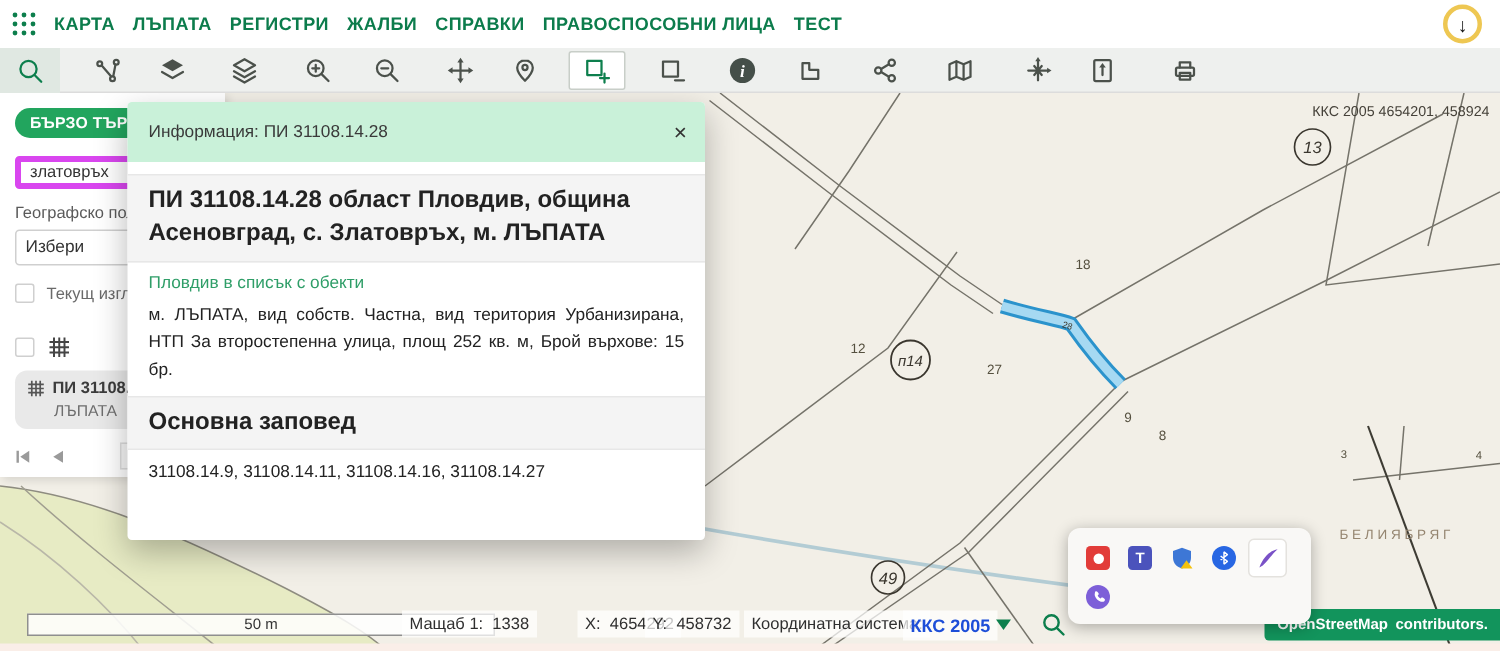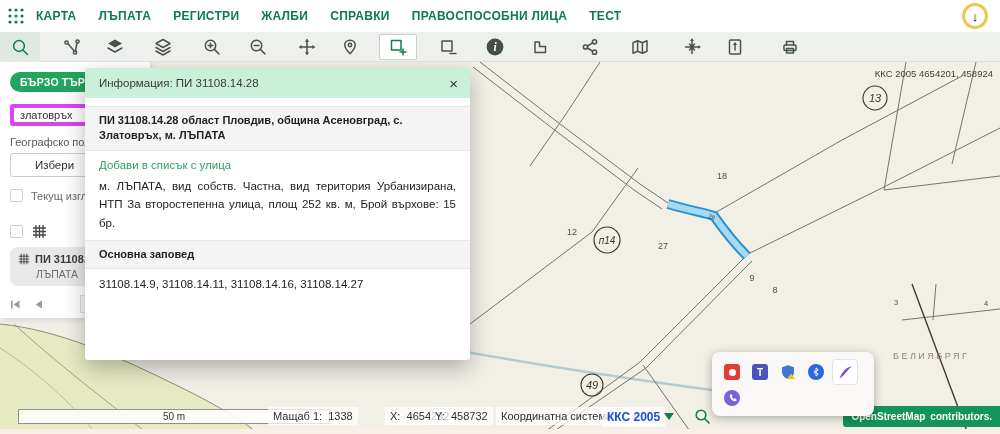--- a/index.html
+++ b/index.html
@@ -2,21 +2,21 @@
 <html><head>
 <meta charset="utf-8">
 <style>
 *{margin:0;padding:0;box-sizing:border-box}
 html,body{width:1000px;height:434px}
 body{position:relative;font-family:"Liberation Sans",sans-serif;overflow:hidden;background:#f2efe7}
 
 
 .header{position:absolute;top:0;left:0;right:0;height:32px;background:#fff;display:flex;align-items:center;z-index:8}
 .apps{width:18px;height:18px;margin:0 11px 0 7px}
-.nav{display:flex;gap:22px;align-items:flex-start}
+.nav{display:flex;gap:12px;align-items:flex-start}
 .nav a{font-size:12px;font-weight:bold;color:#0c7c4c;text-decoration:none;letter-spacing:.3px;white-space:nowrap}
 .collapse{position:absolute;right:12px;top:3px;width:26px;height:26px;border-radius:50%;background:#fff;border:3px solid #eec752;display:flex;align-items:center;justify-content:center;font-size:13px;color:#111;font-weight:bold;cursor:pointer}
 
 
 .toolbar{position:absolute;top:32px;left:0;right:0;height:30px;background:#eef0ee;border-bottom:1px solid #dcdcdc;z-index:8}
 .tb{position:absolute;top:2px;width:38px;height:26px;display:flex;align-items:center;justify-content:center;background:transparent;border:none;cursor:pointer}
 .tb svg{stroke:#4b514b;fill:none;stroke-width:1.5;stroke-linecap:round;stroke-linejoin:round}
 .tb.act-search{top:0;height:30px;background:#e0e8e2}
 .tb.act-search svg{stroke:#0d7f4d}
 .tb.act-sel{background:#fff;border:1px solid #c8cec8;border-radius:2px}
@@ -24,37 +24,37 @@
 
 
 #mapwrap{position:absolute;top:62px;left:0;width:1000px;height:372px;z-index:1}
 #mapwrap svg{display:block}
 
 
 .sidebar{position:absolute;top:62px;left:0;width:150px;height:256px;background:#fff;z-index:3;box-shadow:2px 2px 6px rgba(0,0,0,.12);padding:10px;overflow:hidden}
 .qs{display:inline-block;background:#22a55e;color:#fff;font-size:10.5px;font-weight:bold;border-radius:10px;padding:4px 10px;border:none;letter-spacing:.2px;white-space:nowrap;cursor:pointer}
 .sb-input{margin-top:12px;width:128px;height:22px;border:4px solid #d946ef;border-radius:3px;font-size:11px;color:#333;padding:0 6px;font-family:inherit;display:block}
 .sb-label{margin-top:10px;font-size:11px;color:#5a5a5a;white-space:nowrap}
-.sb-select{margin-top:5px;width:128px;height:24px;border:1px solid #cfcfcf;border-radius:3px;font-size:11.5px;color:#333;display:flex;align-items:center;padding:0 24px;background:#fff;cursor:pointer}
+.sb-select{margin-top:5px;width:128px;height:24px;border:1px solid #cfcfcf;border-radius:3px;font-size:11.5px;color:#333;display:flex;align-items:center;padding:0 6px;background:#fff;cursor:pointer}
 .sb-check{margin-top:12px;display:flex;align-items:center;gap:8px;font-size:11px;color:#6a6a6a;white-space:nowrap}
 .cb{width:13px;height:13px;border:1px solid #cfcfcf;border-radius:2px;background:#fff;flex:0 0 auto}
 .layer-row{margin-top:22px;display:flex;align-items:center;gap:9px}
 .result{margin-top:8px;background:#e9e9e9;border-radius:8px;padding:6px 8px;width:132px}
 .r1{display:flex;gap:5px;align-items:center;font-size:11px;font-weight:bold;color:#3c3c3c;white-space:nowrap}
 .r2{font-size:10.5px;color:#6e6e6e;margin:3px 0 0 18px;white-space:nowrap}
 .pager{margin-top:9px;display:flex;align-items:center}
 .pgbtn{background:none;border:none;cursor:pointer;padding:0;margin-right:13px;display:flex}
 .pg1{width:18px;height:18px;border:1px solid #ddd;background:#f8f8f8;font-size:10.5px;color:#444;display:flex;align-items:center;justify-content:center;margin-left:24px}
 
 
 .popup{position:absolute;left:85px;top:68px;width:385px;height:292px;background:#fff;border-radius:3px;box-shadow:0 8px 22px rgba(0,0,0,.28);z-index:7}
-.popup-h{height:30px;background:#c9f1d9;border-radius:3px 3px 0 0;display:flex;align-items:center;padding:0 12px 0 14px;font-size:11.5px;color:#3a3a3a}
+.popup-h{height:40px;background:#c9f1d9;border-radius:3px 3px 0 0;display:flex;align-items:center;padding:0 12px 0 14px;font-size:11.5px;color:#3a3a3a}
 .xbtn{margin-left:auto;font-size:15px;color:#333;cursor:pointer;background:none;border:none;line-height:1}
 .popup-b{padding:0 14px;font-size:11.5px;color:#222}
-.band{background:#f4f4f4;border-top:1px solid #e7e7e7;border-bottom:1px solid #e7e7e7;margin:8px -14px 0;padding:6px 14px;font-weight:bold;font-size:11px;line-height:1.4;color:#222}
+.band{background:#f4f4f4;border-top:1px solid #e7e7e7;border-bottom:1px solid #e7e7e7;margin:8px -14px 0;padding:6px 14px;font-weight:bold;font-size:16px;line-height:1.4;color:#222}
 .link{color:#2f9e68;margin-top:8px;font-size:11.5px;display:inline-block;text-decoration:none;cursor:pointer}
 .para{margin-top:6px;line-height:1.6;text-align:justify}
 .plain{margin-top:6px;line-height:1.6}
 
 
 .statusbar{position:absolute;left:0;right:0;top:405px;height:24px;z-index:5;font-size:11px;color:#2f2f2f}
 .scalebox{position:absolute;left:18px;top:4px;width:312px;height:15px;background:rgba(255,255,255,.85);border:1px solid #8f8f8f;font-size:10px;color:#333;text-align:center;line-height:13px}
 .st{position:absolute;top:2px;background:rgba(255,255,255,.72);padding:3px 5px;white-space:nowrap}
 .crs{font-weight:bold;color:#1d4ed8;font-size:12px}
 .caret{position:absolute;left:664px;top:8px;width:0;height:0;border-left:5px solid transparent;border-right:5px solid transparent;border-top:7px solid #0d7f4d;cursor:pointer}
@@ -320,21 +320,21 @@
   </div>
 </aside>
 
 <section class="popup">
   <div class="popup-h">
     <span>Информация: ПИ 31108.14.28</span>
     <button class="xbtn">×</button>
   </div>
   <div class="popup-b">
     <div class="band">ПИ 31108.14.28 област Пловдив, община Асеновград, с. Златовръх, м. ЛЪПАТА</div>
-    <a class="link" href="#">Добави в списък с улица</a>
+    <a class="link" href="#">Пловдив в списък с обекти</a>
     <div class="para">м. ЛЪПАТА, вид собств. Частна, вид територия Урбанизирана, НТП За второстепенна улица, площ 252 кв. м, Брой върхове: 15 бр.</div>
     <div class="band">Основна заповед</div>
     <div class="plain">31108.14.9, 31108.14.11, 31108.14.16, 31108.14.27</div>
   </div>
 </section>
 
 <div class="statusbar">
   <div class="scalebox">50 m</div>
   <span class="st" style="left:268px"><span>Мащаб 1:</span>&nbsp;&nbsp;<span>1338</span></span>
   <span class="st" style="left:385px"><span>X:</span>&nbsp;&nbsp;<span>4654292</span></span>

